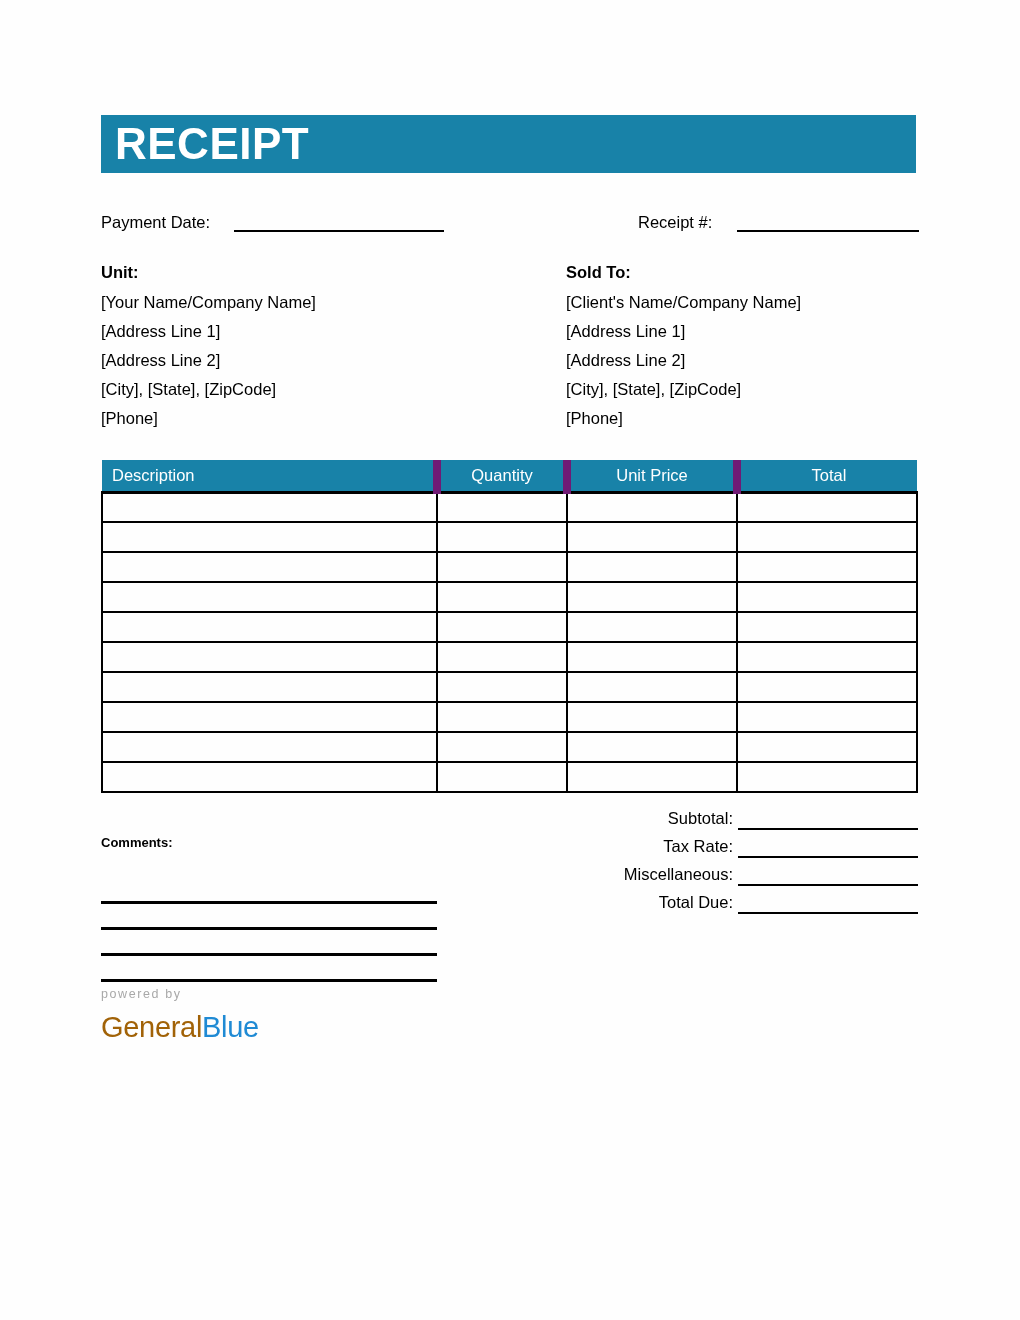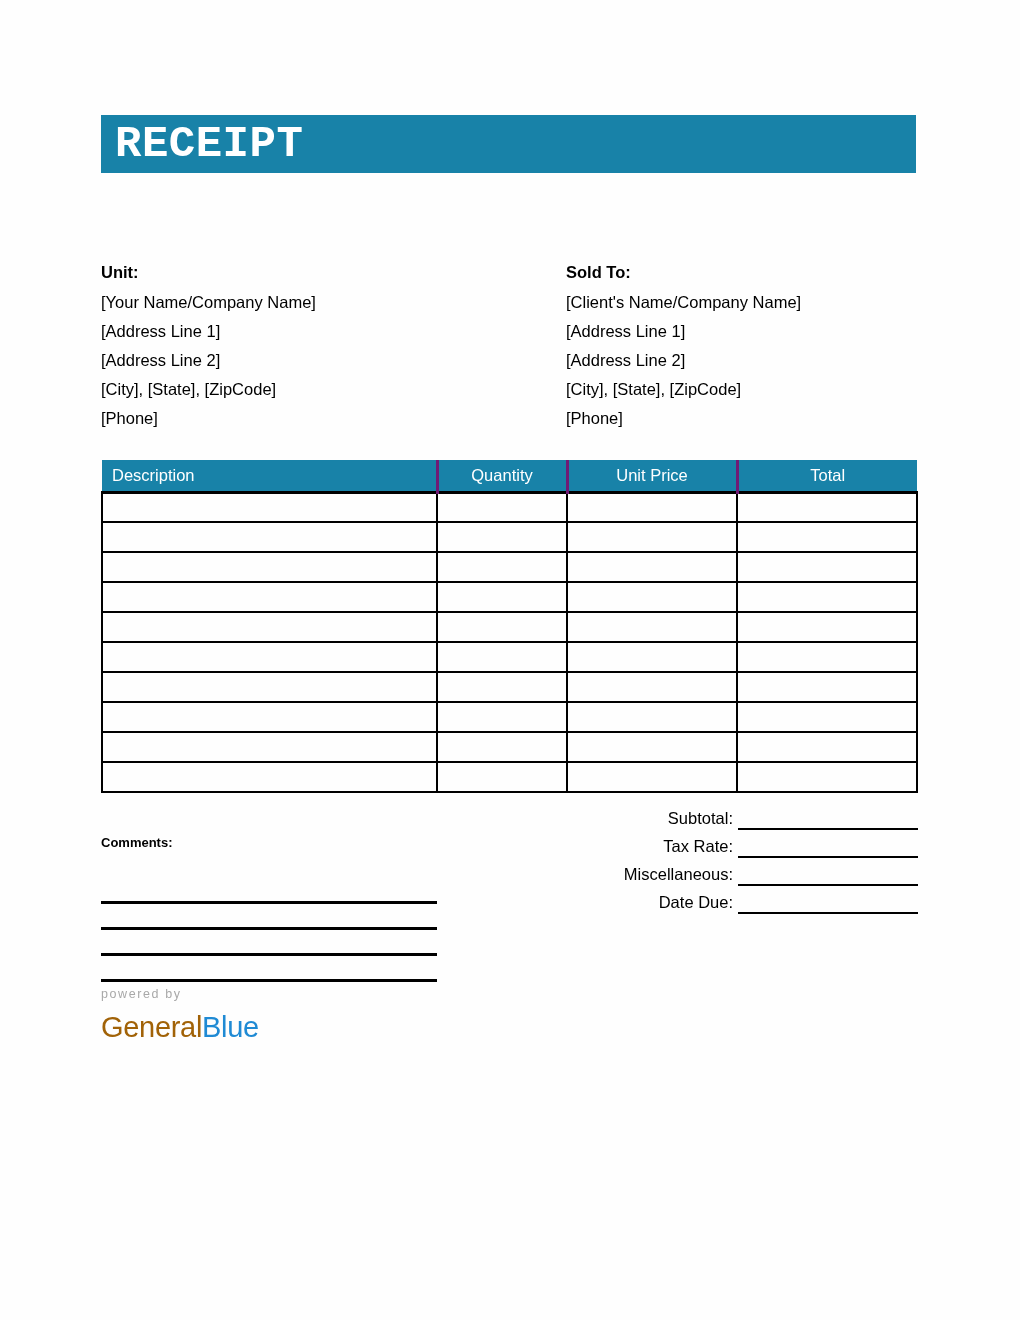--- a/index.html
+++ b/index.html
@@ -21,21 +21,20 @@
   }
 
   
   .title-bar {
     position: absolute;
     left: 101px;
     top: 115px;
     width: 815px;
     height: 58px;
     background: #1882a8;
-    font-family: Liberation Mono, monospace;
   }
   .title-bar .title-text {
     position: absolute;
     left: 14px;
     top: 50%;
     transform: translateY(-50%);
     color: #ffffff;
     font-size: 44px;
     font-weight: 700;
     letter-spacing: 0.5px;
@@ -96,21 +95,21 @@
     border-collapse: collapse;
     table-layout: fixed;
   }
   .items-table th {
     background: #1882a8;
     color: #ffffff;
     font-size: 16.5px;
     font-weight: 400;
     height: 32px;
     border: none;
-    border-right: 3px solid #701a75;
+    border-right: 8px solid #701a75;
     padding: 0 10px;
   }
   .items-table th:last-child { border-right: none; }
   .items-table th.col-desc { text-align: left; }
   .items-table th.col-qty,
   .items-table th.col-price,
   .items-table th.col-total { text-align: center; }
 
   .items-table td {
     height: 30px;
@@ -188,20 +187,30 @@
 </style>
 </head>
 <body>
 
 <div class="page">
 
   <div class="title-bar">
     <div class="title-text">RECEIPT</div>
   </div>
 
+  <div class="meta-row">
+    <div class="meta-field meta-left">
+      <span class="meta-label">Payment Date:</span>
+      <span class="meta-line"></span>
+    </div>
+    <div class="meta-field meta-right">
+      <span class="meta-label">Receipt #:</span>
+      <span class="meta-line"></span>
+    </div>
+  </div>
 
   <div class="addr-block addr-from">
     <div class="addr-heading">Unit:</div>
     <div class="addr-line">[Your Name/Company Name]</div>
     <div class="addr-line">[Address Line 1]</div>
     <div class="addr-line">[Address Line 2]</div>
     <div class="addr-line">[City], [State], [ZipCode]</div>
     <div class="addr-line">[Phone]</div>
   </div>
 
@@ -310,21 +319,21 @@
       </div>
       <div class="total-row">
         <span class="total-label">Tax Rate:</span>
         <span class="total-line"></span>
       </div>
       <div class="total-row">
         <span class="total-label">Miscellaneous:</span>
         <span class="total-line"></span>
       </div>
       <div class="total-row">
-        <span class="total-label">Date Due:</span>
+        <span class="total-label">Total Due:</span>
         <span class="total-line"></span>
       </div>
     </div>
 
   <div class="footer-logo">
     <div class="powered-by">powered by</div>
     <div class="brand"><span class="brand-general">General</span><span class="brand-blue">Blue</span></div>
   </div>
 
 </div>

